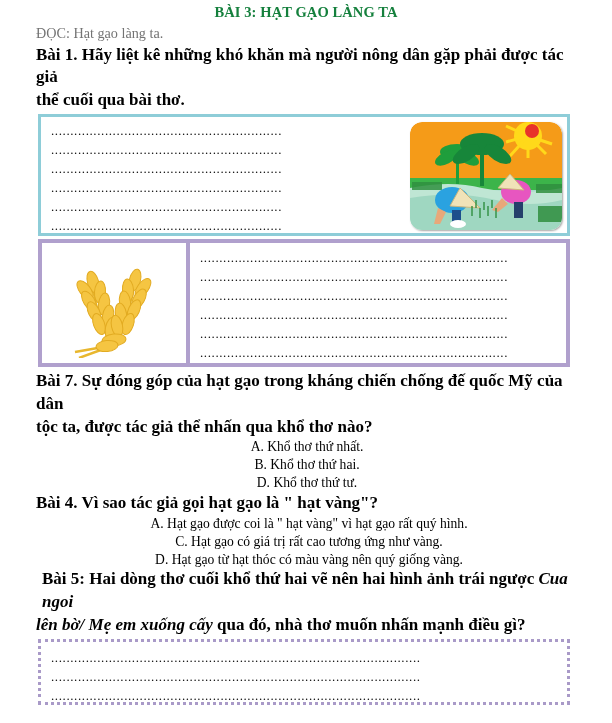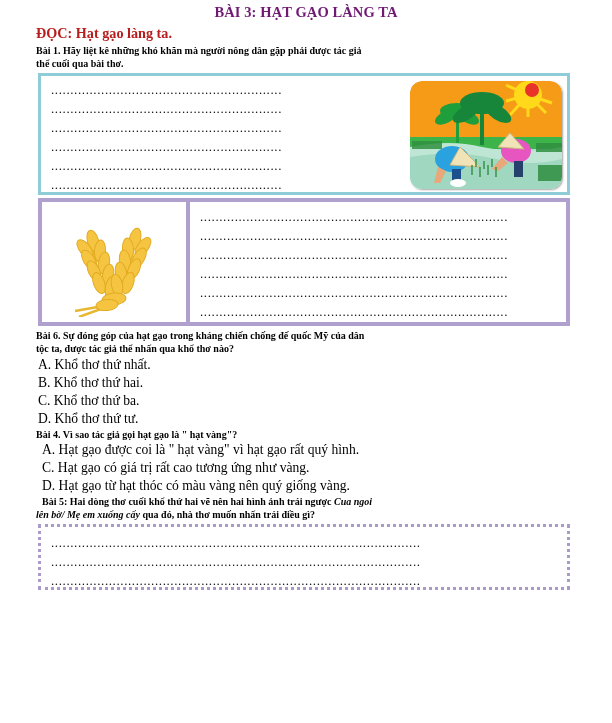--- a/index.html
+++ b/index.html
@@ -20,44 +20,45 @@
     height: 723px;
     box-sizing: border-box;
     padding: 2px 36px 0 36px;
   }
 
   
   .doc-title {
     text-align: center;
     font-weight: bold;
     font-size: 14.5px;
-    color: #701a75;
+    color: #15803d;
     letter-spacing: .1px;
     line-height: 1.25;
     margin: 1px 0 3px 0;
   }
   .read-line {
-    font-weight: bold;
+    font-weight: normal;
     font-size: 14.2px;
-    color: #b91c1c;
+    color: #737373;
     line-height: 1.3;
     margin: 0 0 1px 0;
   }
   .q-bold {
     font-weight: bold;
-    font-size: 10px;
+    font-size: 17px;
     line-height: 1.33;
     margin: 0;
   }
 
   .opt {
     font-size: 13.6px;
     line-height: 1.32;
     margin: 0;
     padding-left: 2px;
+    text-align: center;
   }
   .opt.pad { padding-left: 6px; }
 
   .ital { font-style: italic; text-align: right; }
 
   
   .box1 {
     position: relative;
     margin: 3px 0 3px 2px;
     width: 532px;
@@ -266,34 +267,33 @@
     <div class="box2-right">
       <div class="dotline">................................................................................</div>
       <div class="dotline">................................................................................</div>
       <div class="dotline">................................................................................</div>
       <div class="dotline">................................................................................</div>
       <div class="dotline">................................................................................</div>
       <div class="dotline">................................................................................</div>
     </div>
   </div>
 
-  <div class="q-bold">Bài 6. Sự đóng góp của hạt gạo trong kháng chiến chống đế quốc Mỹ của dân</div>
+  <div class="q-bold">Bài 7. Sự đóng góp của hạt gạo trong kháng chiến chống đế quốc Mỹ của dân</div>
   <div class="q-bold">tộc ta, được tác giả thể nhấn qua khổ thơ nào?</div>
   <div class="opt">A. Khổ thơ thứ nhất.</div>
   <div class="opt">B. Khổ thơ thứ hai.</div>
-  <div class="opt">C. Khổ thơ thứ ba.</div>
   <div class="opt">D. Khổ thơ thứ tư.</div>
 
   <div class="q-bold">Bài 4. Vì sao tác giả gọi hạt gạo là " hạt vàng"?</div>
   <div class="opt pad">A. Hạt gạo được coi là " hạt vàng" vì hạt gạo rất quý hình.</div>
   <div class="opt pad">C. Hạt gạo có giá trị rất cao tương ứng như vàng.</div>
   <div class="opt pad">D. Hạt gạo từ hạt thóc có màu vàng nên quý giống vàng.</div>
 
   <div class="q-bold" style="padding-left:6px;"><span>Bài 5: Hai dòng thơ cuối khổ thứ hai vẽ nên hai hình ảnh trái ngược </span><span class="ital">Cua ngoi</span></div>
-  <div class="q-bold"><span class="ital">lên bờ/ Mẹ em xuống cấy</span><span> qua đó, nhà thơ muốn nhấn trái điều gì?</span></div>
+  <div class="q-bold"><span class="ital">lên bờ/ Mẹ em xuống cấy</span><span> qua đó, nhà thơ muốn nhấn mạnh điều gì?</span></div>
 
   <div class="box5">
     <div class="dotline">................................................................................................</div>
     <div class="dotline">................................................................................................</div>
     <div class="dotline">................................................................................................</div>
   </div>
 
 </div>
 
 </body></html>

